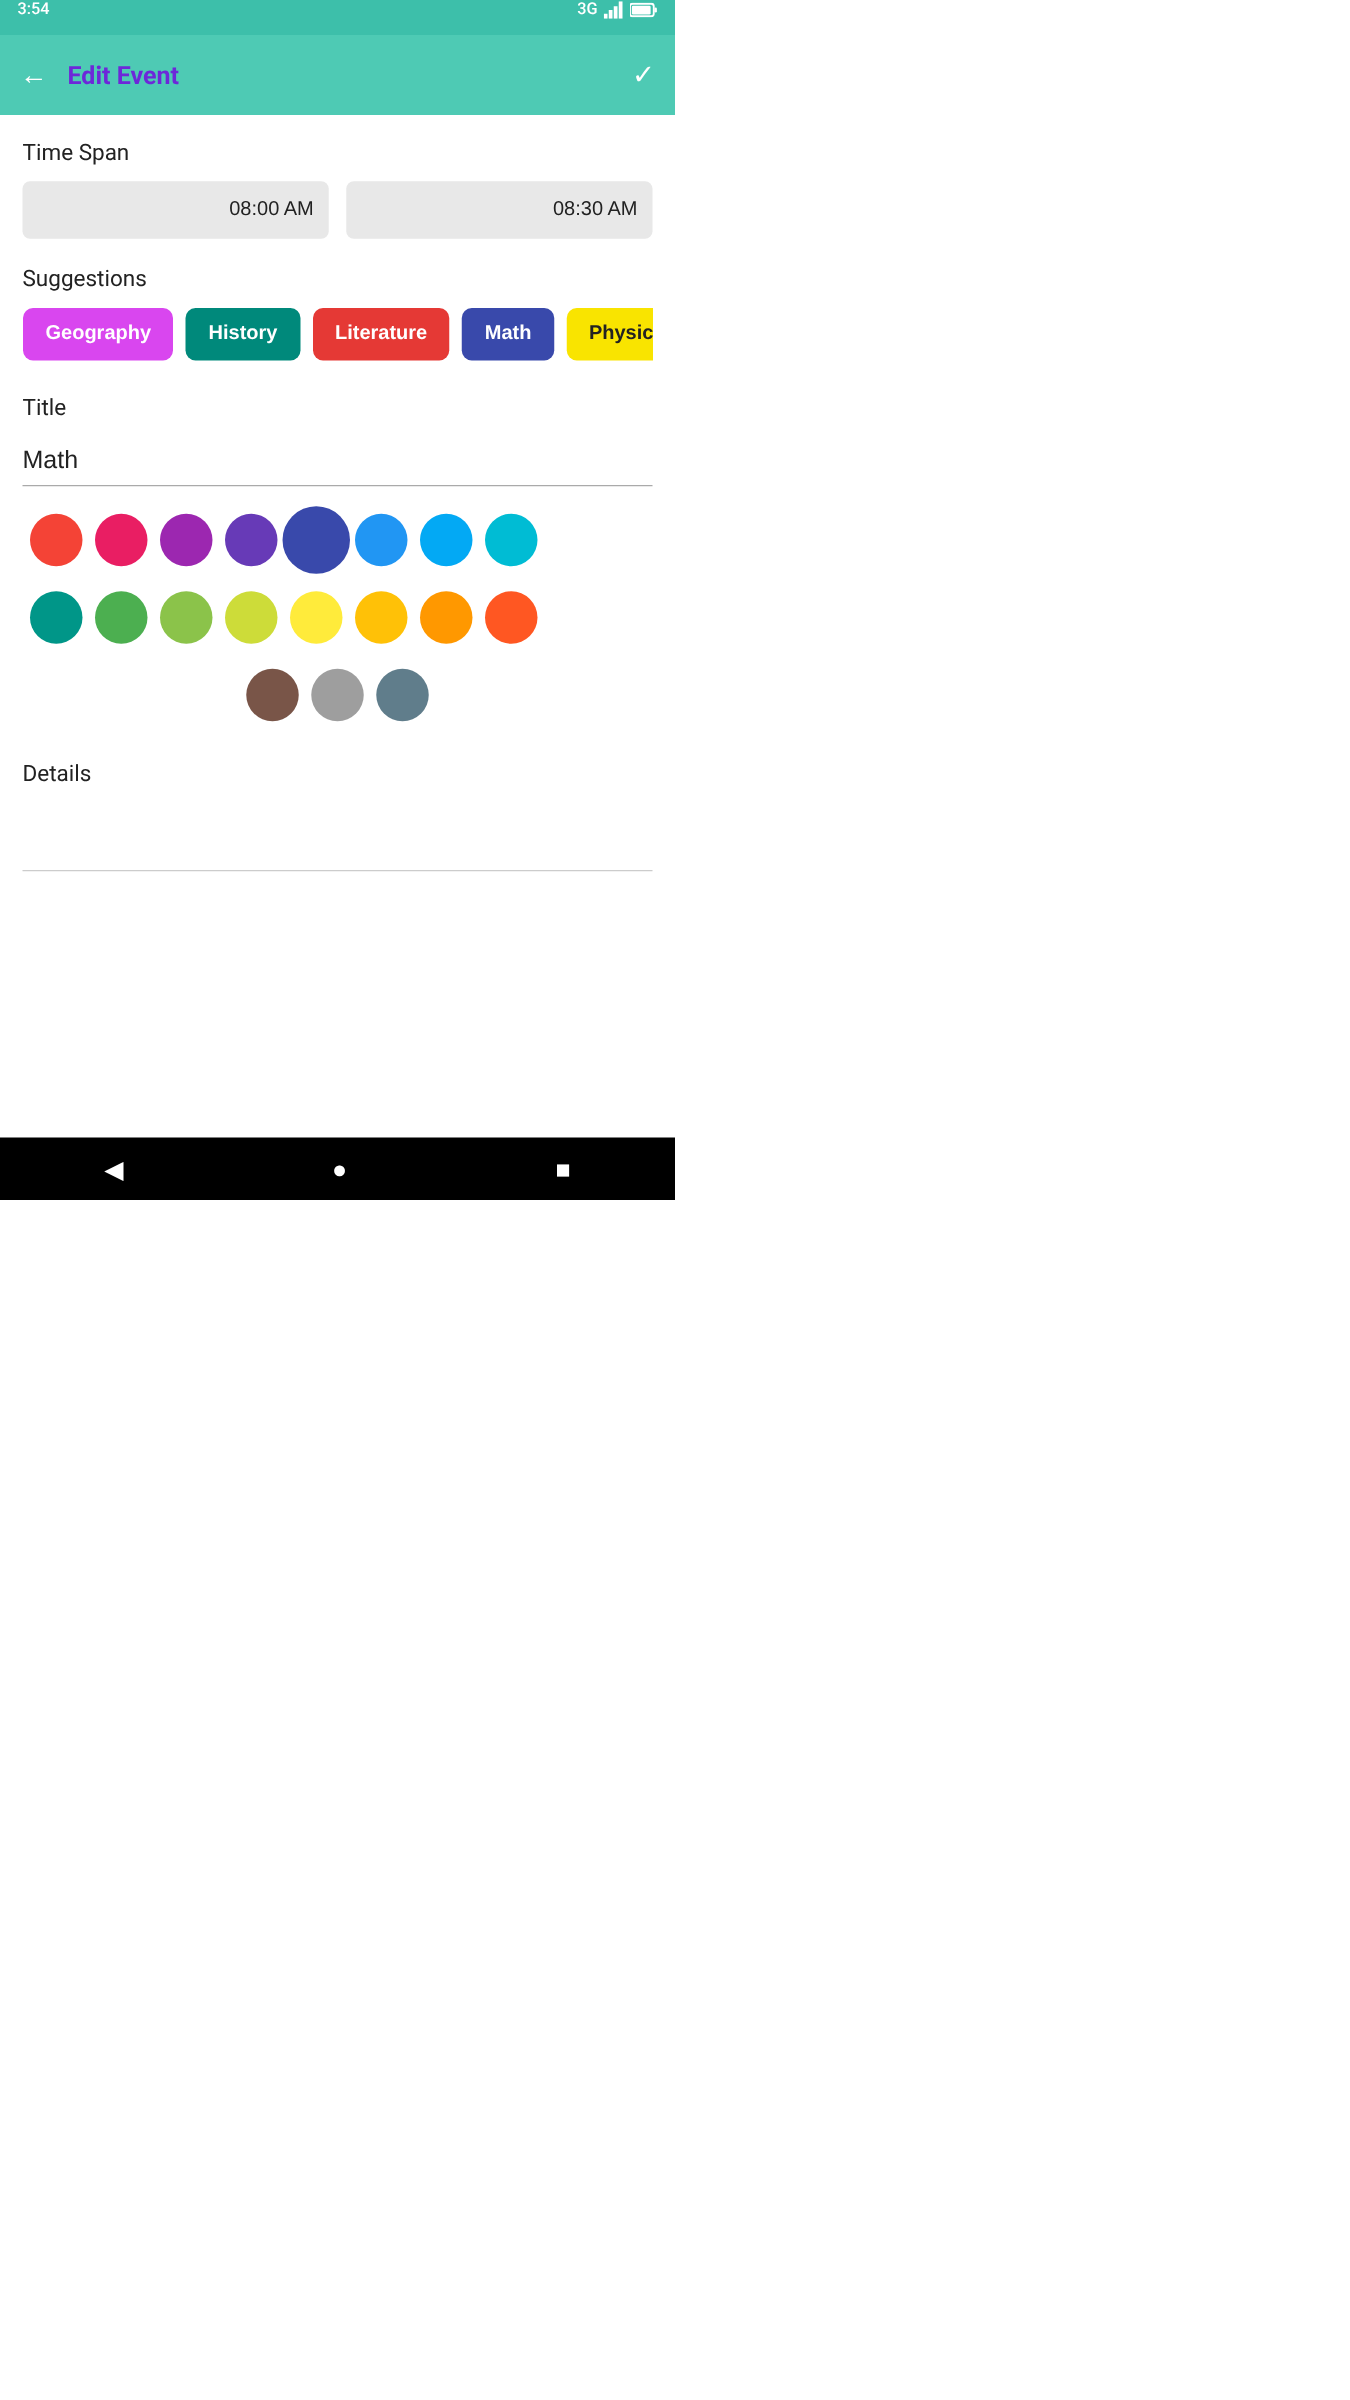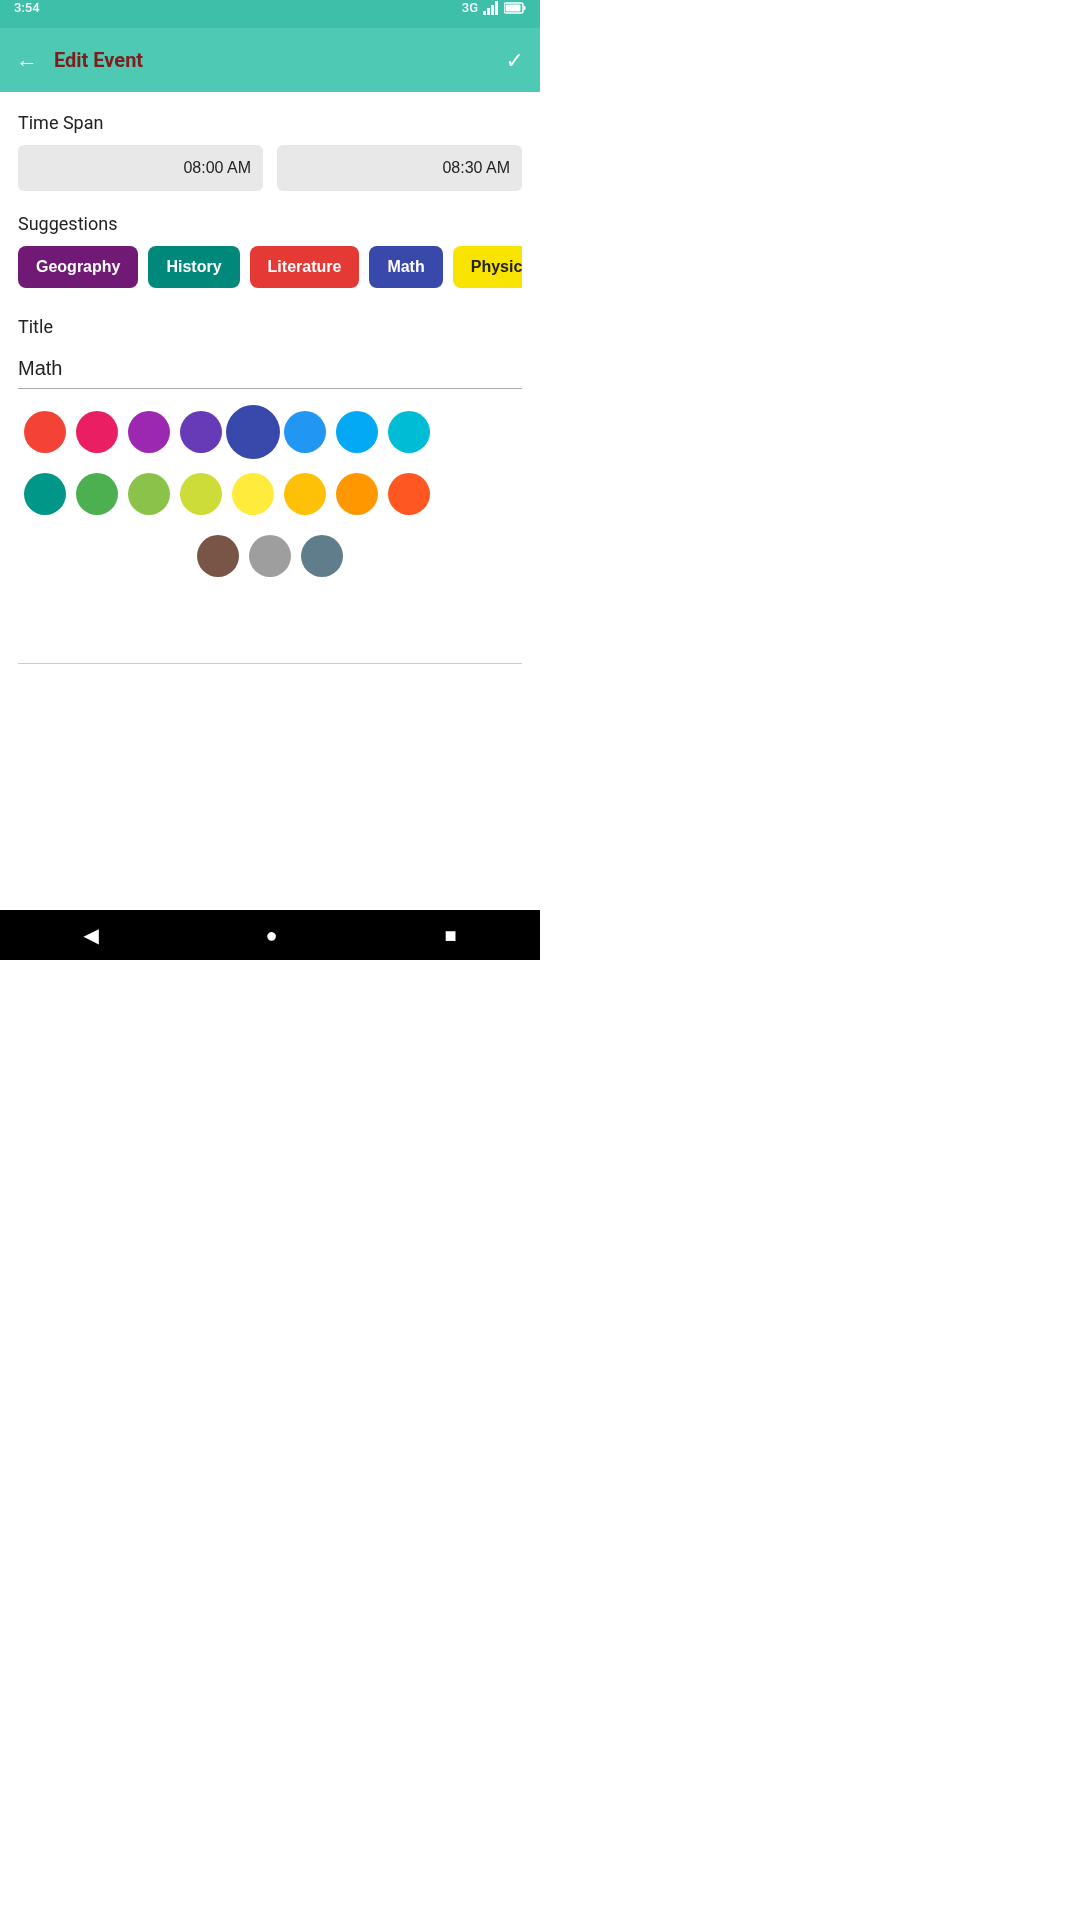--- a/index.html
+++ b/index.html
@@ -47,21 +47,21 @@
       font-size: 22px;
       cursor: pointer;
       margin-right: 16px;
       color: white;
     }
 
     .toolbar-title {
       font-size: 20px;
       font-weight: 700;
       flex: 1;
-      color: #7f1d1d;
+      color: #6d28d9;
     }
 
     .toolbar-check {
       font-size: 22px;
       color: white;
       cursor: pointer;
     }
 
     
     .content {
@@ -230,21 +230,21 @@
   
   <div class="section-label">Time Span</div>
   <div class="time-row">
     <button class="time-btn">08:00 AM</button>
     <button class="time-btn">08:30 AM</button>
   </div>
 
   
   <div class="section-label">Suggestions</div>
   <div class="suggestions-scroll" id="suggestions-container">
-  <button class="suggestion-chip" style="background-color: #701a75;">Geography</button>
+  <button class="suggestion-chip" style="background-color: #d946ef;">Geography</button>
       <button class="suggestion-chip" style="background-color: rgb(0, 137, 123);">History</button>
       <button class="suggestion-chip" style="background-color: rgb(229, 57, 53);">Literature</button>
       <button class="suggestion-chip" style="background-color: rgb(57, 73, 171);">Math</button>
       <button class="suggestion-chip" style="background-color: rgb(249, 228, 0); color: rgb(34, 34, 34);">Physics</button>
     </div>
 
   
   <div class="section-label">Title</div>
   <input class="title-input" type="text" id="title-input" value="Math" style="">
 
@@ -271,20 +271,21 @@
         <button class="color-dot" style="background-color: rgb(255, 87, 34);"></button>
       </div>
       <div style="display: flex; gap: 10px; justify-content: center; width: 100%; margin-bottom: 10px;">
         <button class="color-dot" style="background-color: rgb(121, 85, 72);"></button>
         <button class="color-dot" style="background-color: rgb(158, 158, 158);"></button>
         <button class="color-dot" style="background-color: rgb(96, 125, 139);"></button>
       </div>
     </div>
 
   
+  <div class="section-label">Details</div>
   <textarea class="details-input" rows="2" id="details-input" style=""></textarea>
 
 </div>
 
 <div class="nav-bar">
   <span class="nav-icon">◀</span>
   <span class="nav-icon">●</span>
   <span class="nav-icon">■</span>
 </div>
 

